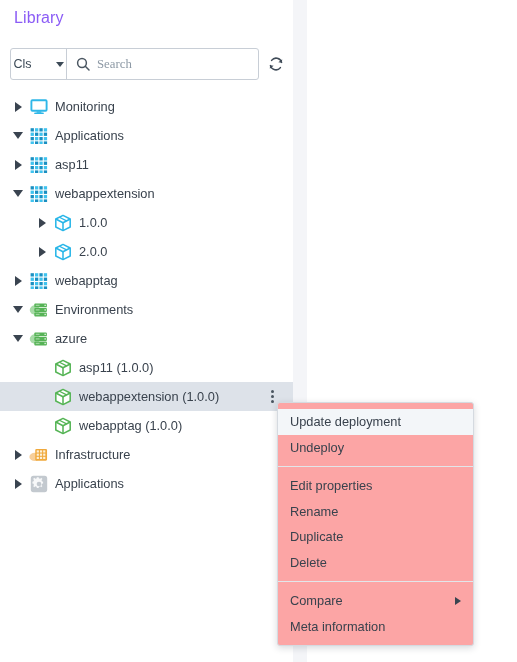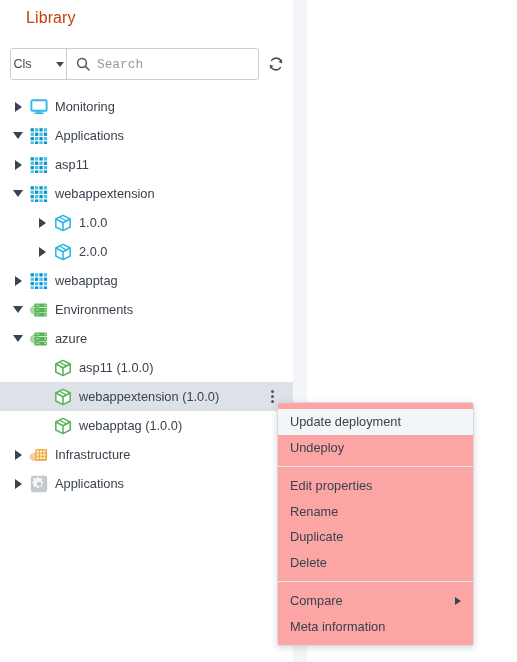--- a/index.html
+++ b/index.html
@@ -34,23 +34,22 @@
     position: absolute;
     left: 307px; top: 0;
     width: 210px; height: 662px;
     background: #ffffff;
   }
 
   .panel-title {
     position: absolute;
     left: 14px; top: 9px;
     font-size: 16px;
-    color: #c2410c;
+    color: #8b5cf6;
     letter-spacing: .1px;
-    margin-left: 12px;
   }
 
   
   .search-row {
     position: absolute;
     left: 10px; top: 48px;
     width: 276px; height: 32px;
     display: flex;
     align-items: center;
   }
@@ -83,21 +82,21 @@
     flex: 1;
     display: flex;
     align-items: center;
     gap: 7px;
     padding-left: 9px;
   }
   .search-field svg { flex: 0 0 auto; display:block; }
   .search-input {
     border: none; outline: none;
     background: transparent;
-    font-family: Liberation Mono, monospace;
+    font-family: Liberation Serif, serif;
     font-size: 12.8px;
     color: #737373;
     width: 100%;
     padding: 0;
   }
   .search-input::placeholder { color: #8e9aa6; }
   .refresh-btn {
     margin-left: 8px;
     width: 20px; height: 20px;
     display: flex; align-items: center; justify-content: center;

